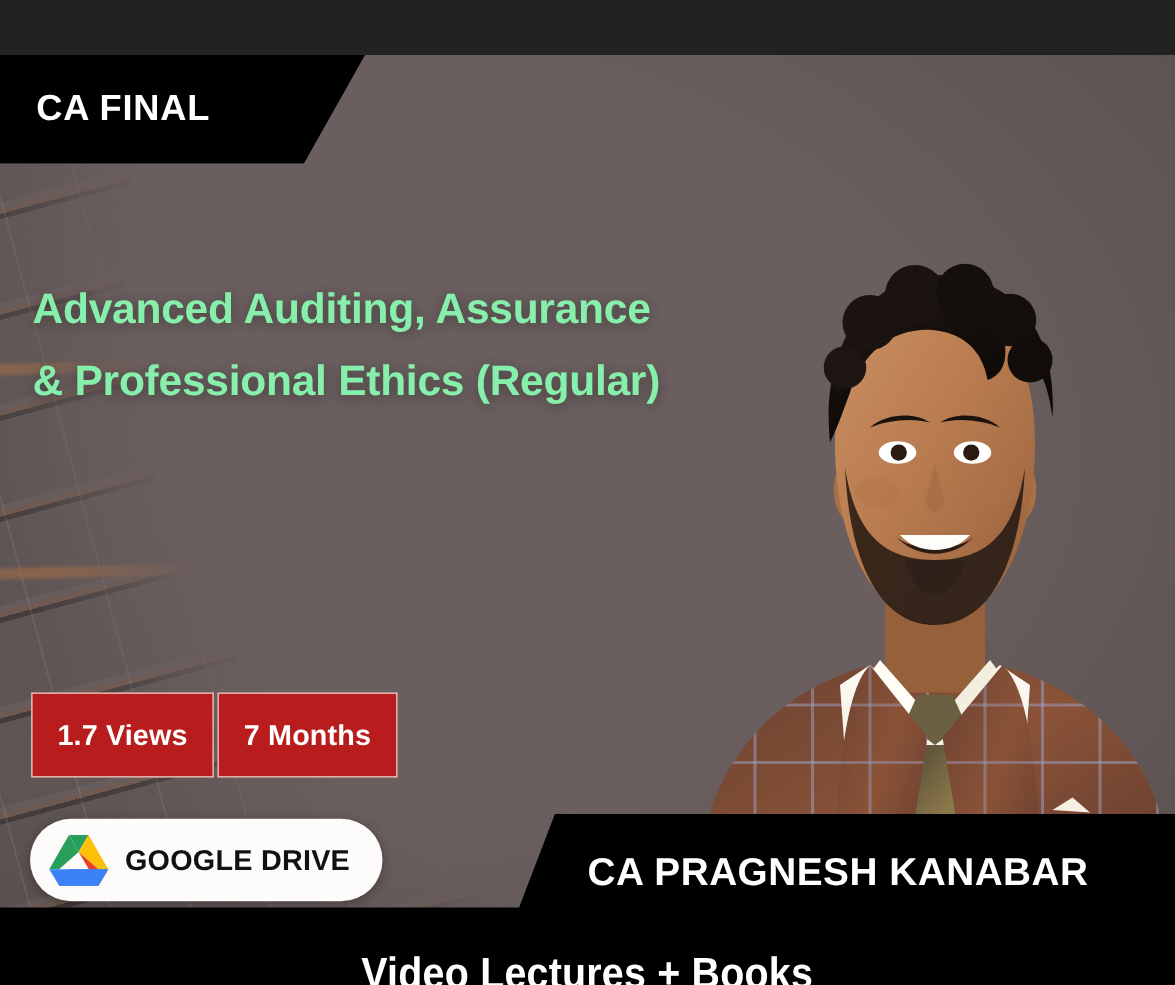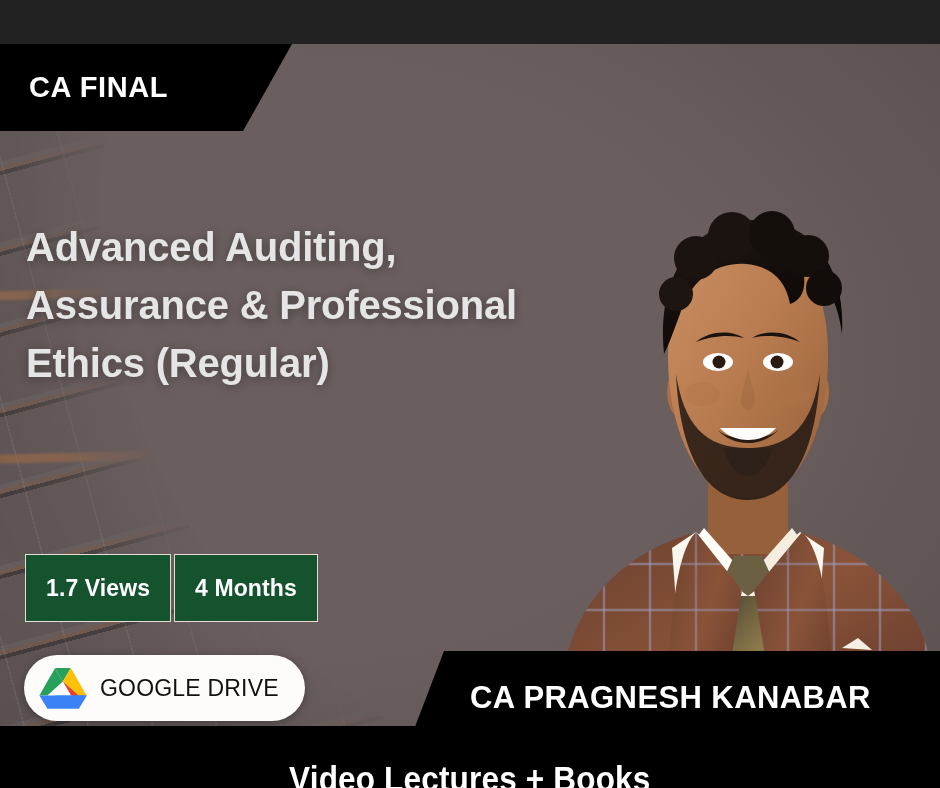--- a/index.html
+++ b/index.html
@@ -138,38 +138,38 @@
     overflow: hidden;
   }
   .photo svg { display: block; }
 
   
   .course-title {
     position: absolute;
     left: 26px;
     top: 174px;
     width: 510px;
-    color: #e5e5e5;
-    font-size: 40px;
+    color: #86efac;
+    font-size: 34px;
     font-weight: bold;
     line-height: 58px;
     letter-spacing: -0.2px;
     text-shadow: 0 2px 10px rgba(0,0,0,0.32);
   }
 
   
   .meta-row {
     position: absolute;
     left: 25px;
     top: 510px;
     display: flex;
     gap: 3px;
   }
   .meta-box {
-    background: #14532d;
+    background: #b91c1c;
     border: 1.5px solid #e6ded4;
     height: 68px;
     box-sizing: border-box;
     display: flex;
     align-items: center;
     justify-content: center;
     padding: 0 20px;
   }
   .meta-box span {
     color: #fff;
@@ -190,21 +190,21 @@
     display: flex;
     align-items: center;
     padding: 0 26px 0 14px;
     box-shadow: 0 2px 9px rgba(0,0,0,0.3);
   }
   .drive-icon { width: 50px; height: 44px; flex: none; }
   .drive-label {
     margin-left: 12px;
     color: #111;
     font-size: 23px;
-    font-weight: normal;
+    font-weight: bold;
     letter-spacing: 0.2px;
   }
 
   
   .instructor-banner {
     position: absolute;
     left: 408px;
     top: 607px;
     width: 532px;
     height: 94px;
@@ -358,21 +358,21 @@
   </div>
 
 
   <div class="course-title">Advanced Auditing, Assurance &amp; Professional Ethics (Regular)</div>
 
   <div class="meta-row">
     <div class="meta-box">
       <span>1.7 Views</span>
     </div>
     <div class="meta-box">
-      <span>4 Months</span>
+      <span>7 Months</span>
     </div>
   </div>
 
   <div class="drive-pill">
     <svg class="drive-icon" viewBox="0 0 50 44" xmlns="http://www.w3.org/2000/svg">
       <path d="M17.2 2 L32.8 2 L24.9 15.6 Z" fill="#28a05c"></path>
       <path d="M17.2 2 L9.3 15.6 L1.4 29.4 L9.3 29.4 L24.9 15.6 Z" fill="#28a05c"></path>
       <path d="M32.8 2 L48.6 29.4 L40.7 29.4 L24.9 15.6 Z" fill="#ffc107"></path>
       <path d="M24.9 15.6 L40.7 29.4 L48.6 29.4 L40.7 42.6 L36.8 35.8 Z" fill="#e8402a"></path>
       <path d="M1.4 29.4 L9.3 42.6 L40.7 42.6 L48.6 29.4 Z" fill="#3b82f6"></path>

